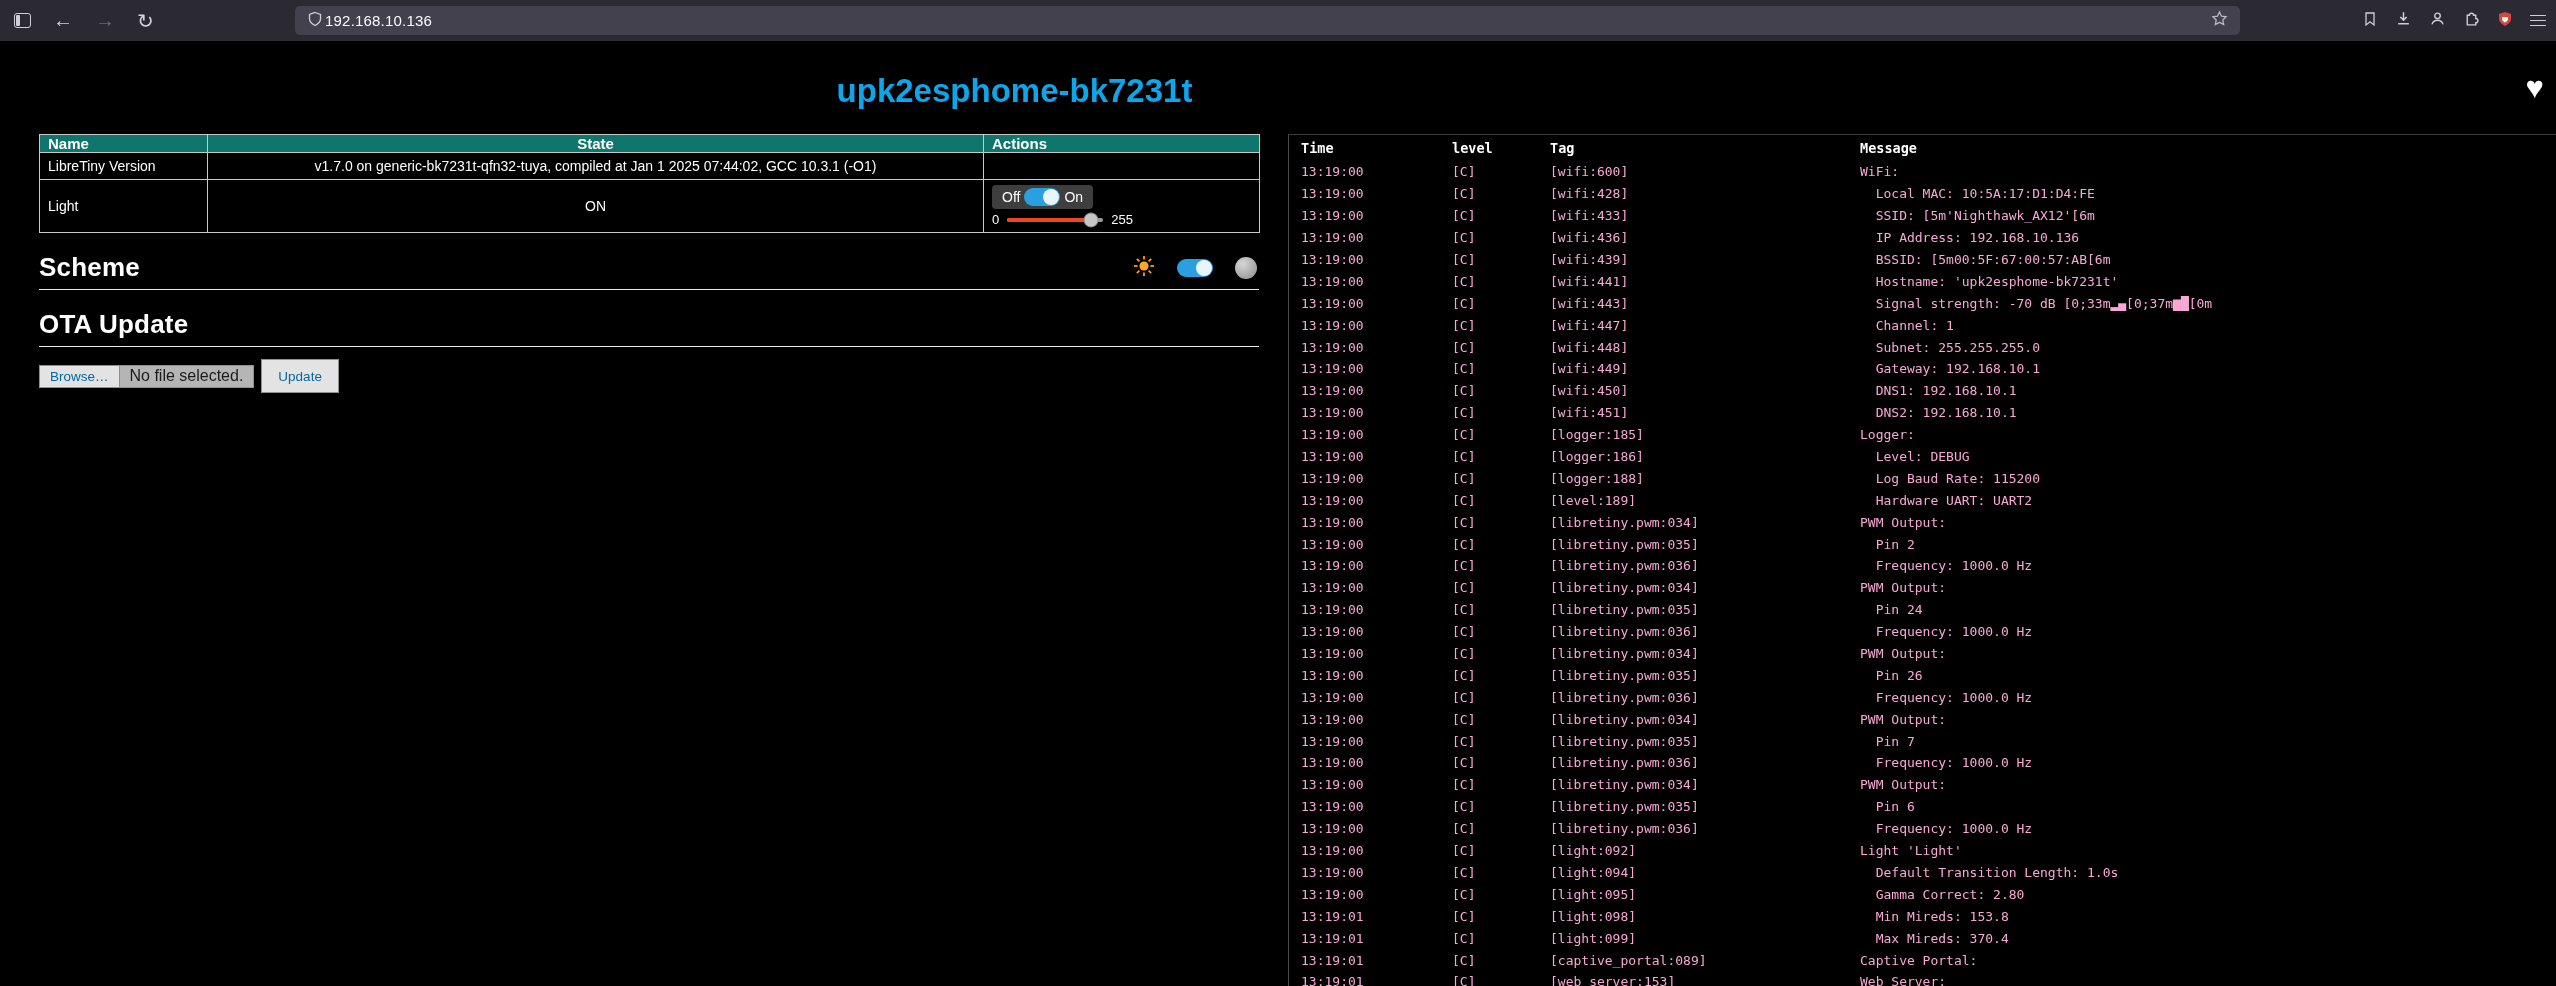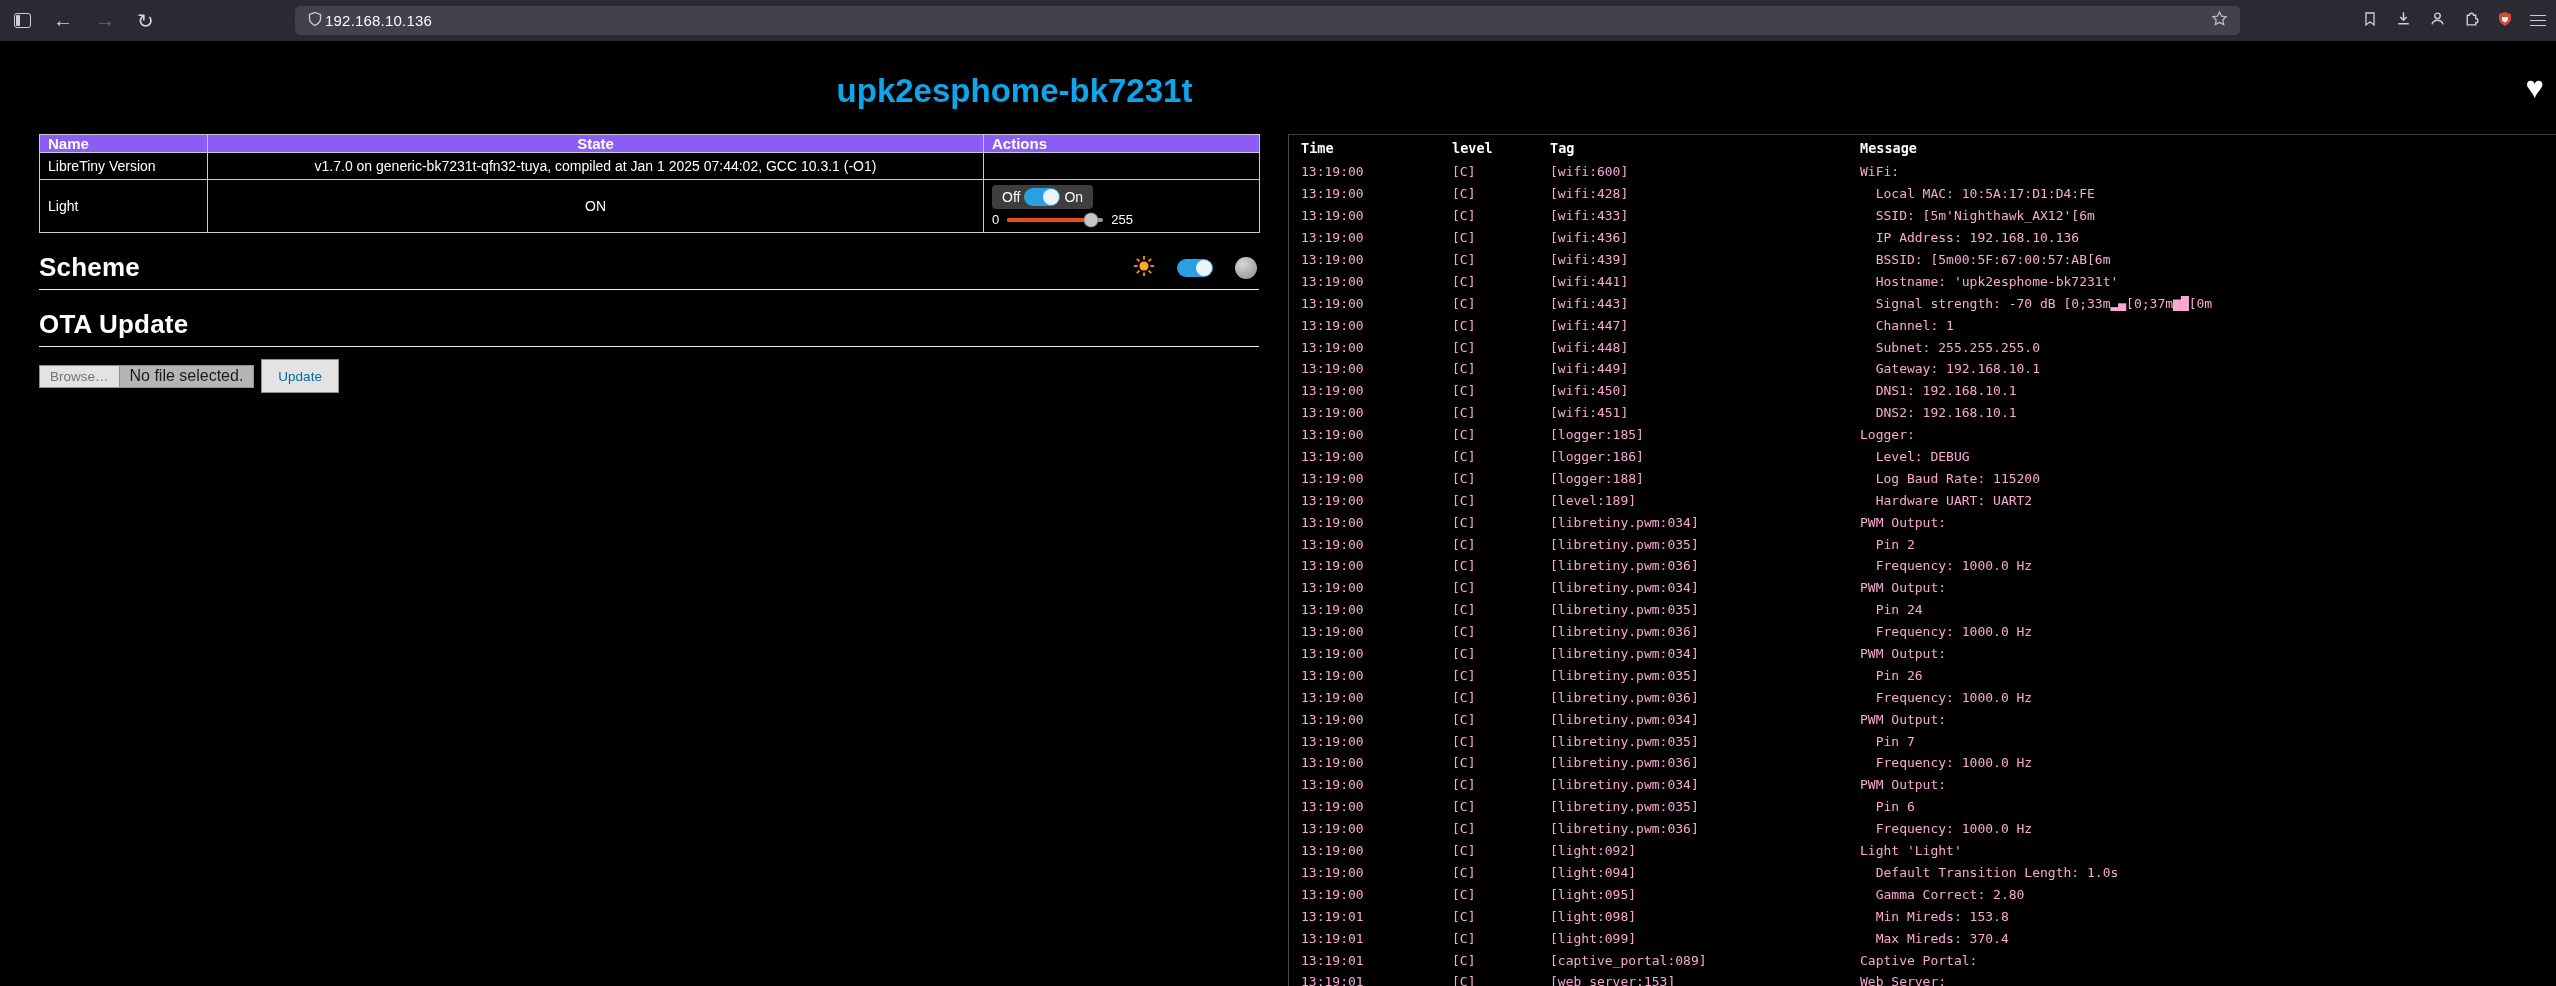--- a/index.html
+++ b/index.html
@@ -20,21 +20,21 @@
   .hamburger i { display:block; height:1.8px; background:#cfcfd8; border-radius:1px; }
 
   
   .page-title { position:absolute; top:72px; left:0; width:2029px; text-align:center; color:#0ea5e9; font-size:33px; font-weight:bold; }
   .heart { position:absolute; top:72px; right:12px; color:#fff; font-size:31px; line-height:1; }
 
   
   .leftcol { position:absolute; left:39px; top:134px; width:1220px; color:#fff; }
   table.entity { border-collapse:collapse; width:100%; table-layout:fixed; }
   .entity th, .entity td { border:1px solid #c9c9c9; color:#fff; padding:0 8px; }
-  .entity thead th { background:#8b5cf6; height:17px; font-weight:bold; font-size:15px; text-align:left; }
+  .entity thead th { background:#0f766e; height:17px; font-weight:bold; font-size:15px; text-align:left; }
   .entity thead th.c-state { text-align:center; }
   .entity td { height:27px; font-size:14px; }
   .entity td.c-state { text-align:center; }
   .col-name { width:168px; } .col-state { width:776px; } .col-actions { width:276px; }
   .entity tr.light-row td { height:53px; }
 
   .toggle-group { display:inline-flex; align-items:center; gap:4px; background:#3e3e3e; border-radius:4px; padding:3px 10px; font-size:14px; }
   .switch { width:36px; height:18px; border-radius:9px; background:#2aa0e0; position:relative; display:inline-block; cursor:pointer; }
   .switch .knob { position:absolute; right:1px; top:1px; width:16px; height:16px; border-radius:50%; background:#e9f4fb; }
   .slider-group { display:flex; align-items:center; gap:8px; font-size:13px; margin-top:3px; }
@@ -42,21 +42,21 @@
   .slider-fill { position:absolute; left:0; top:0; height:100%; width:87%; background:#e8491d; border-radius:2px; }
   .slider-handle { position:absolute; left:87%; top:50%; transform:translate(-50%,-50%); width:15px; height:15px; border-radius:50%; background:#c6c6c6; border:1px solid #8a8a8a; }
 
   .section-head { display:flex; justify-content:space-between; align-items:flex-end; border-bottom:1px solid #ececec; padding-bottom:6px; margin-top:19px; }
   .section-head h2 { font-size:26px; font-weight:bold; color:#fff; letter-spacing:.2px; }
   .scheme-controls { display:flex; align-items:center; gap:22px; padding-right:2px; padding-bottom:2px; }
   .moon-circle { width:22px; height:22px; border-radius:50%; background:radial-gradient(circle at 35% 32%, #d6d6d6, #8b8b8b); display:inline-block; }
 
   .ota-row { margin-top:12px; display:flex; align-items:center; gap:7px; }
   .file-input { display:inline-flex; align-items:center; border:1px solid #8f8f8f; background:#b5b5b5; height:23px; cursor:pointer; }
-  .browse-btn { background:#e3e3e3; border-right:1px solid #8f8f8f; height:100%; display:flex; align-items:center; padding:0 10px; font-size:13.5px; color:#737373; }
+  .browse-btn { background:#e3e3e3; border-right:1px solid #8f8f8f; height:100%; display:flex; align-items:center; padding:0 10px; font-size:13.5px; color:#0369a1; }
   .no-file { padding:0 10px; font-size:16px; color:#1b1b1b; white-space:nowrap; }
   .update-btn { background:#e3e3e3; border:1px solid #8f8f8f; height:34px; padding:0 16px; font-size:13.5px; color:#0369a1; display:flex; align-items:center; cursor:pointer; }
 
   
   .log { position:absolute; left:1288px; top:134px; right:0; bottom:0; border-left:1px solid #4b4b4b; border-top:1px solid #3c3c3c; font-family:"DejaVu Sans Mono",monospace; overflow:hidden; }
   .log-head, .log-row { display:grid; grid-template-columns:151px 98px 310px 1fr; padding-left:12px; align-items:center; }
   .log-head { height:26px; color:#fff; font-weight:bold; font-size:13.5px; }
   .log-head span { white-space:pre; }
   .log-row { height:21.9px; color:#f9a8d4; font-size:13px; }
   .log-row span { white-space:pre; overflow:hidden; }

